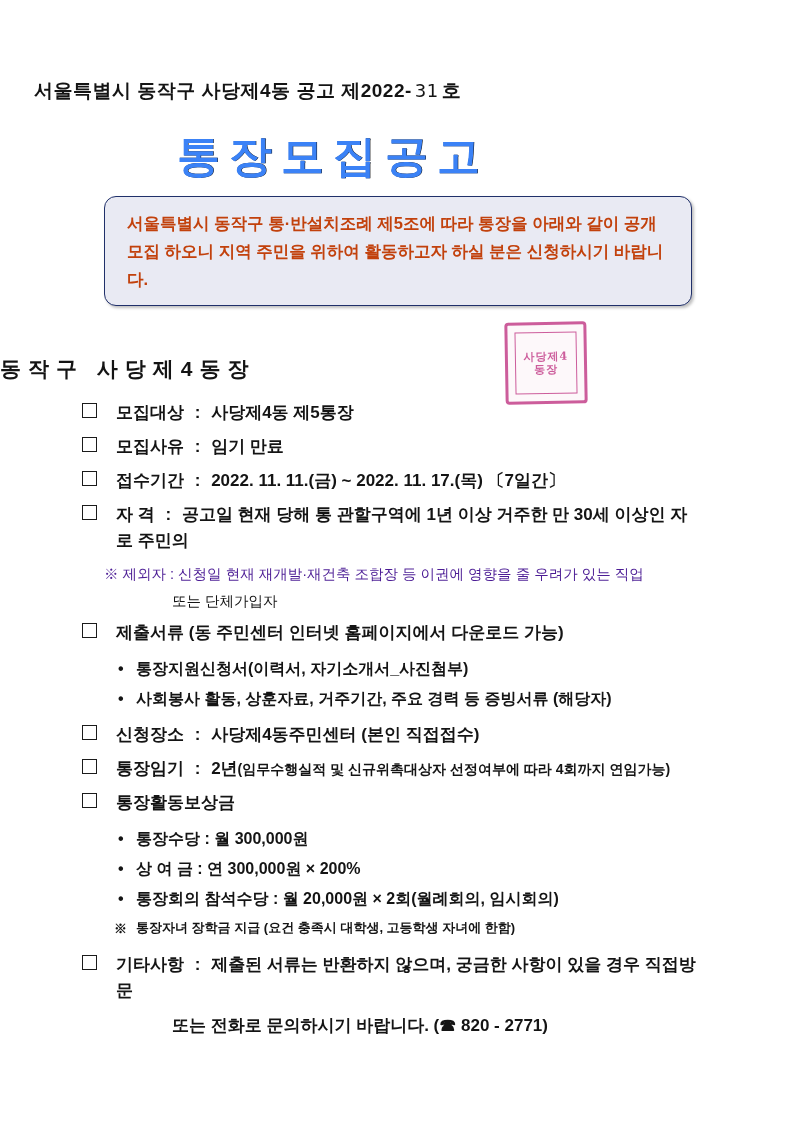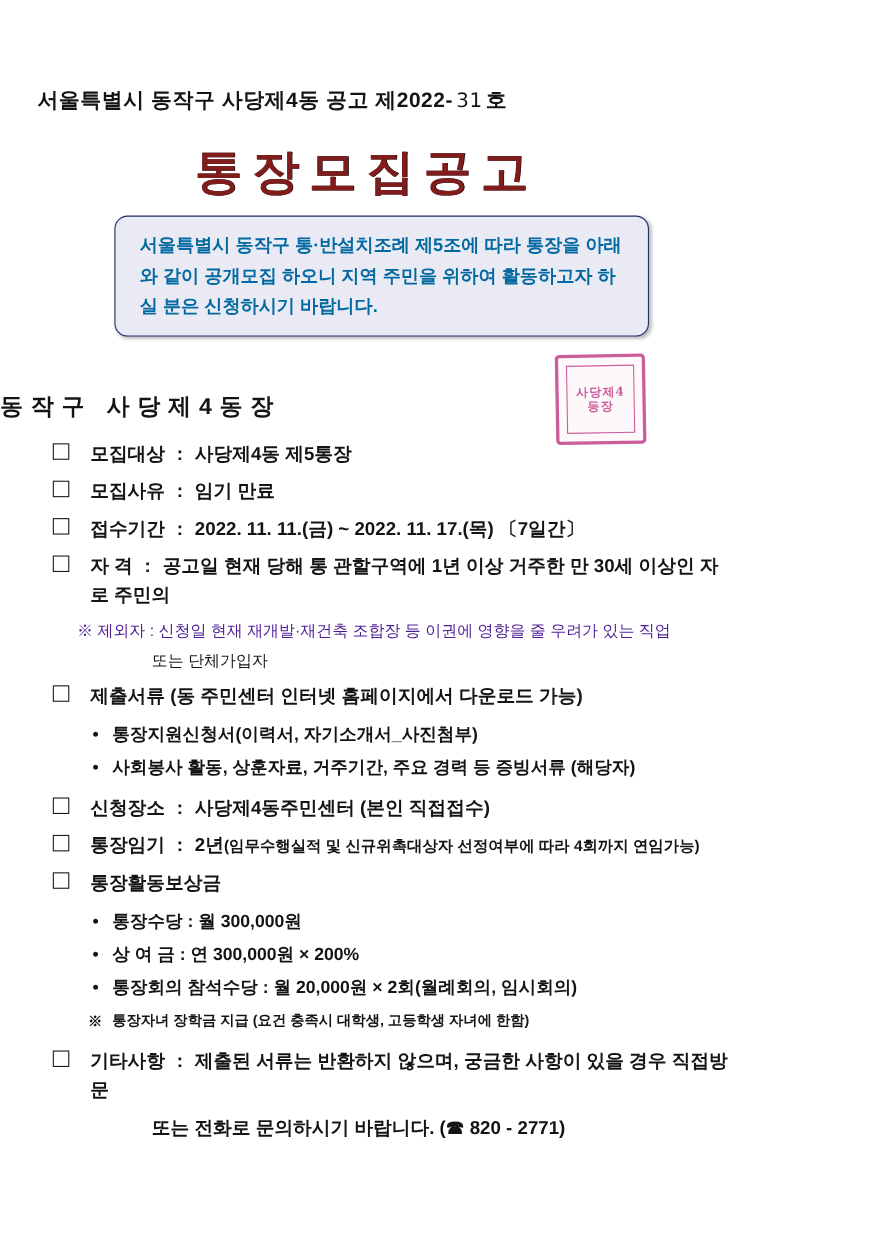--- a/index.html
+++ b/index.html
@@ -43,40 +43,40 @@
   
   .main-title {
     position: absolute;
     top: 128px;
     left: 0;
     width: 666px;
     text-align: center;
     font-size: 43px;
     font-weight: bold;
     letter-spacing: 9px;
-    color: #7f1d1d;
+    color: #3b82f6;
     text-shadow: 0.6px 0 0 #0b0b0b;
   }
 
   
   .intro-box {
     position: absolute;
     top: 196px;
     left: 104px;
-    width: 486px;
+    width: 588px;
     min-height: 84px;
     box-sizing: border-box;
     border: 1.5px solid #20306a;
     border-radius: 12px;
     background: #e9eaf3;
     padding: 12px 18px 12px 22px;
     font-size: 16.5px;
     line-height: 28px;
     font-weight: bold;
-    color: #0369a1;
+    color: #c2410c;
     box-shadow: 2px 2px 3px rgba(0,0,0,0.25);
   }
   .intro-box p { margin: 0; }
 
   
   .date-line {
     position: absolute;
     top: 313px;
     left: 0;
     width: 730px;
@@ -130,22 +130,23 @@
     align-items: center;
     justify-content: center;
     padding: 2px;
     box-sizing: border-box;
   }
 
   
   .body {
     position: absolute;
     top: 400px;
-    left: 12px;
+    left: 0;
     width: 658px;
+    padding-left: 46px;
   }
   .item {
     position: relative;
     padding-left: 70px;
     margin-bottom: 8px;
     font-size: 17px;
     font-weight: bold;
     line-height: 26px;
   }
   .checkbox {

